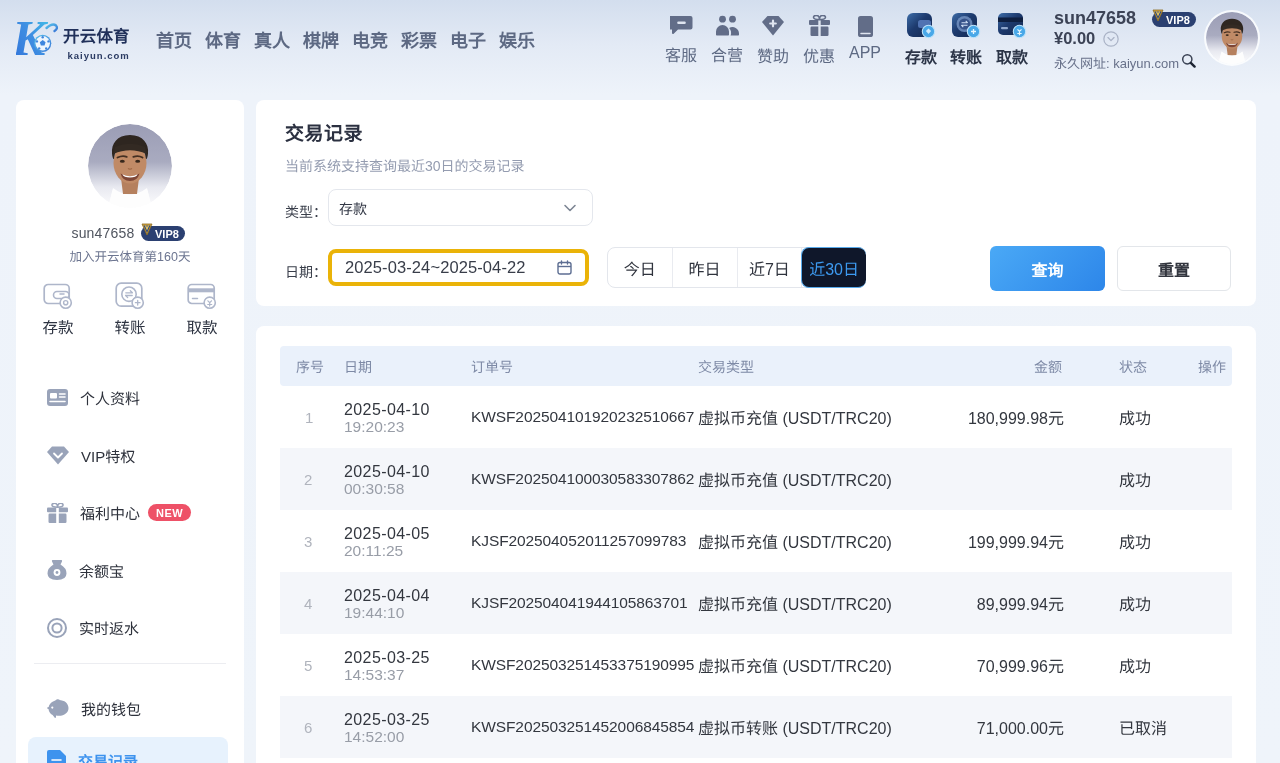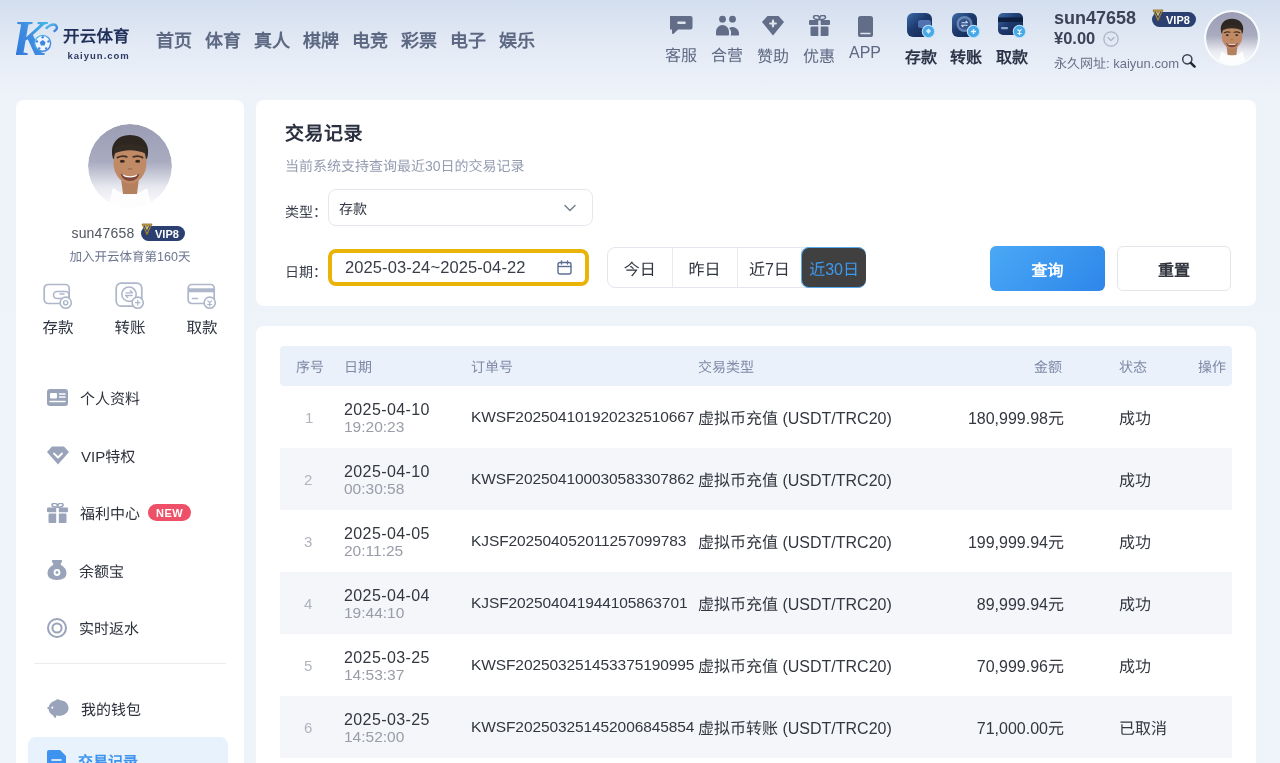--- a/index.html
+++ b/index.html
@@ -53,21 +53,21 @@
 .ftitle { position:absolute; left:29px; top:18px; font-size:19px; font-weight:bold; color:#2b3040; letter-spacing:.5px; }
 .fsub { position:absolute; left:29px; top:55px; font-size:14px; color:#949cb0; }
 .flabel { font-size:14px; color:#3a3f4b; position:absolute; }
 .selbox { position:absolute; left:72px; top:89px; width:265px; height:37px; border:1px solid #e4e7ed; border-radius:8px; background:#fff; display:flex; align-items:center; padding:0 14px 0 10px; }
 .selbox .v { font-size:14px; color:#333846; flex:1; }
 .datebox { position:absolute; left:72px; top:149px; width:261px; height:37px; border:4px solid #eab308; border-radius:8px; background:#fff; display:flex; align-items:center; padding:0 13px 0 13px; }
 .datebox .v { font-size:16.5px; color:#383d49; flex:1; letter-spacing:.1px; }
 .tabs { position:absolute; left:351px; top:147px; width:259px; height:41px; display:flex; border:1px solid #e3e6ec; border-radius:8px; background:#fff; }
 .tabs .tb { flex:1; display:flex; align-items:center; justify-content:center; font-size:16px; color:#2f333d; border-right:1px solid #e9ebf0; }
 .tabs .tb:last-child { border-right:none; }
-.tabs .on { color:#3d9af0; border:1px solid #58aaeb; border-radius:8px; margin:-1px; background:#404040; position:relative; z-index:2; }
+.tabs .on { color:#3d9af0; border:1px solid #58aaeb; border-radius:8px; margin:-1px; background:#0f172a; position:relative; z-index:2; }
 .btn-q { position:absolute; left:734px; top:146px; width:115px; height:45px; border-radius:6px; background:linear-gradient(135deg,#4aa9f6,#2d86e9); color:#fff; font-size:16px; font-weight:bold; display:flex; align-items:center; justify-content:center; }
 .btn-r { position:absolute; left:861px; top:146px; width:114px; height:45px; border-radius:6px; background:#fff; border:1px solid #e3e6ea; color:#33363f; font-size:16px; font-weight:bold; display:flex; align-items:center; justify-content:center; }
 
 .tcard { position:absolute; left:256px; top:326px; width:1000px; height:460px; background:#fff; border-radius:8px; }
 .thead { position:absolute; left:24px; top:20px; width:952px; height:40px; background:#eaf1fb; border-radius:4px; }
 .th { position:absolute; top:0; height:40px; display:flex; align-items:center; font-size:14px; color:#7e8aa6; }
 .trow { position:absolute; left:24px; width:952px; height:62px; }
 .td.amt { width:784px !important; }
 .zebra { background:#f4f6fa; }
 .td { position:absolute; top:0; height:62px; display:flex; align-items:center; font-size:16px; color:#33373f; }

